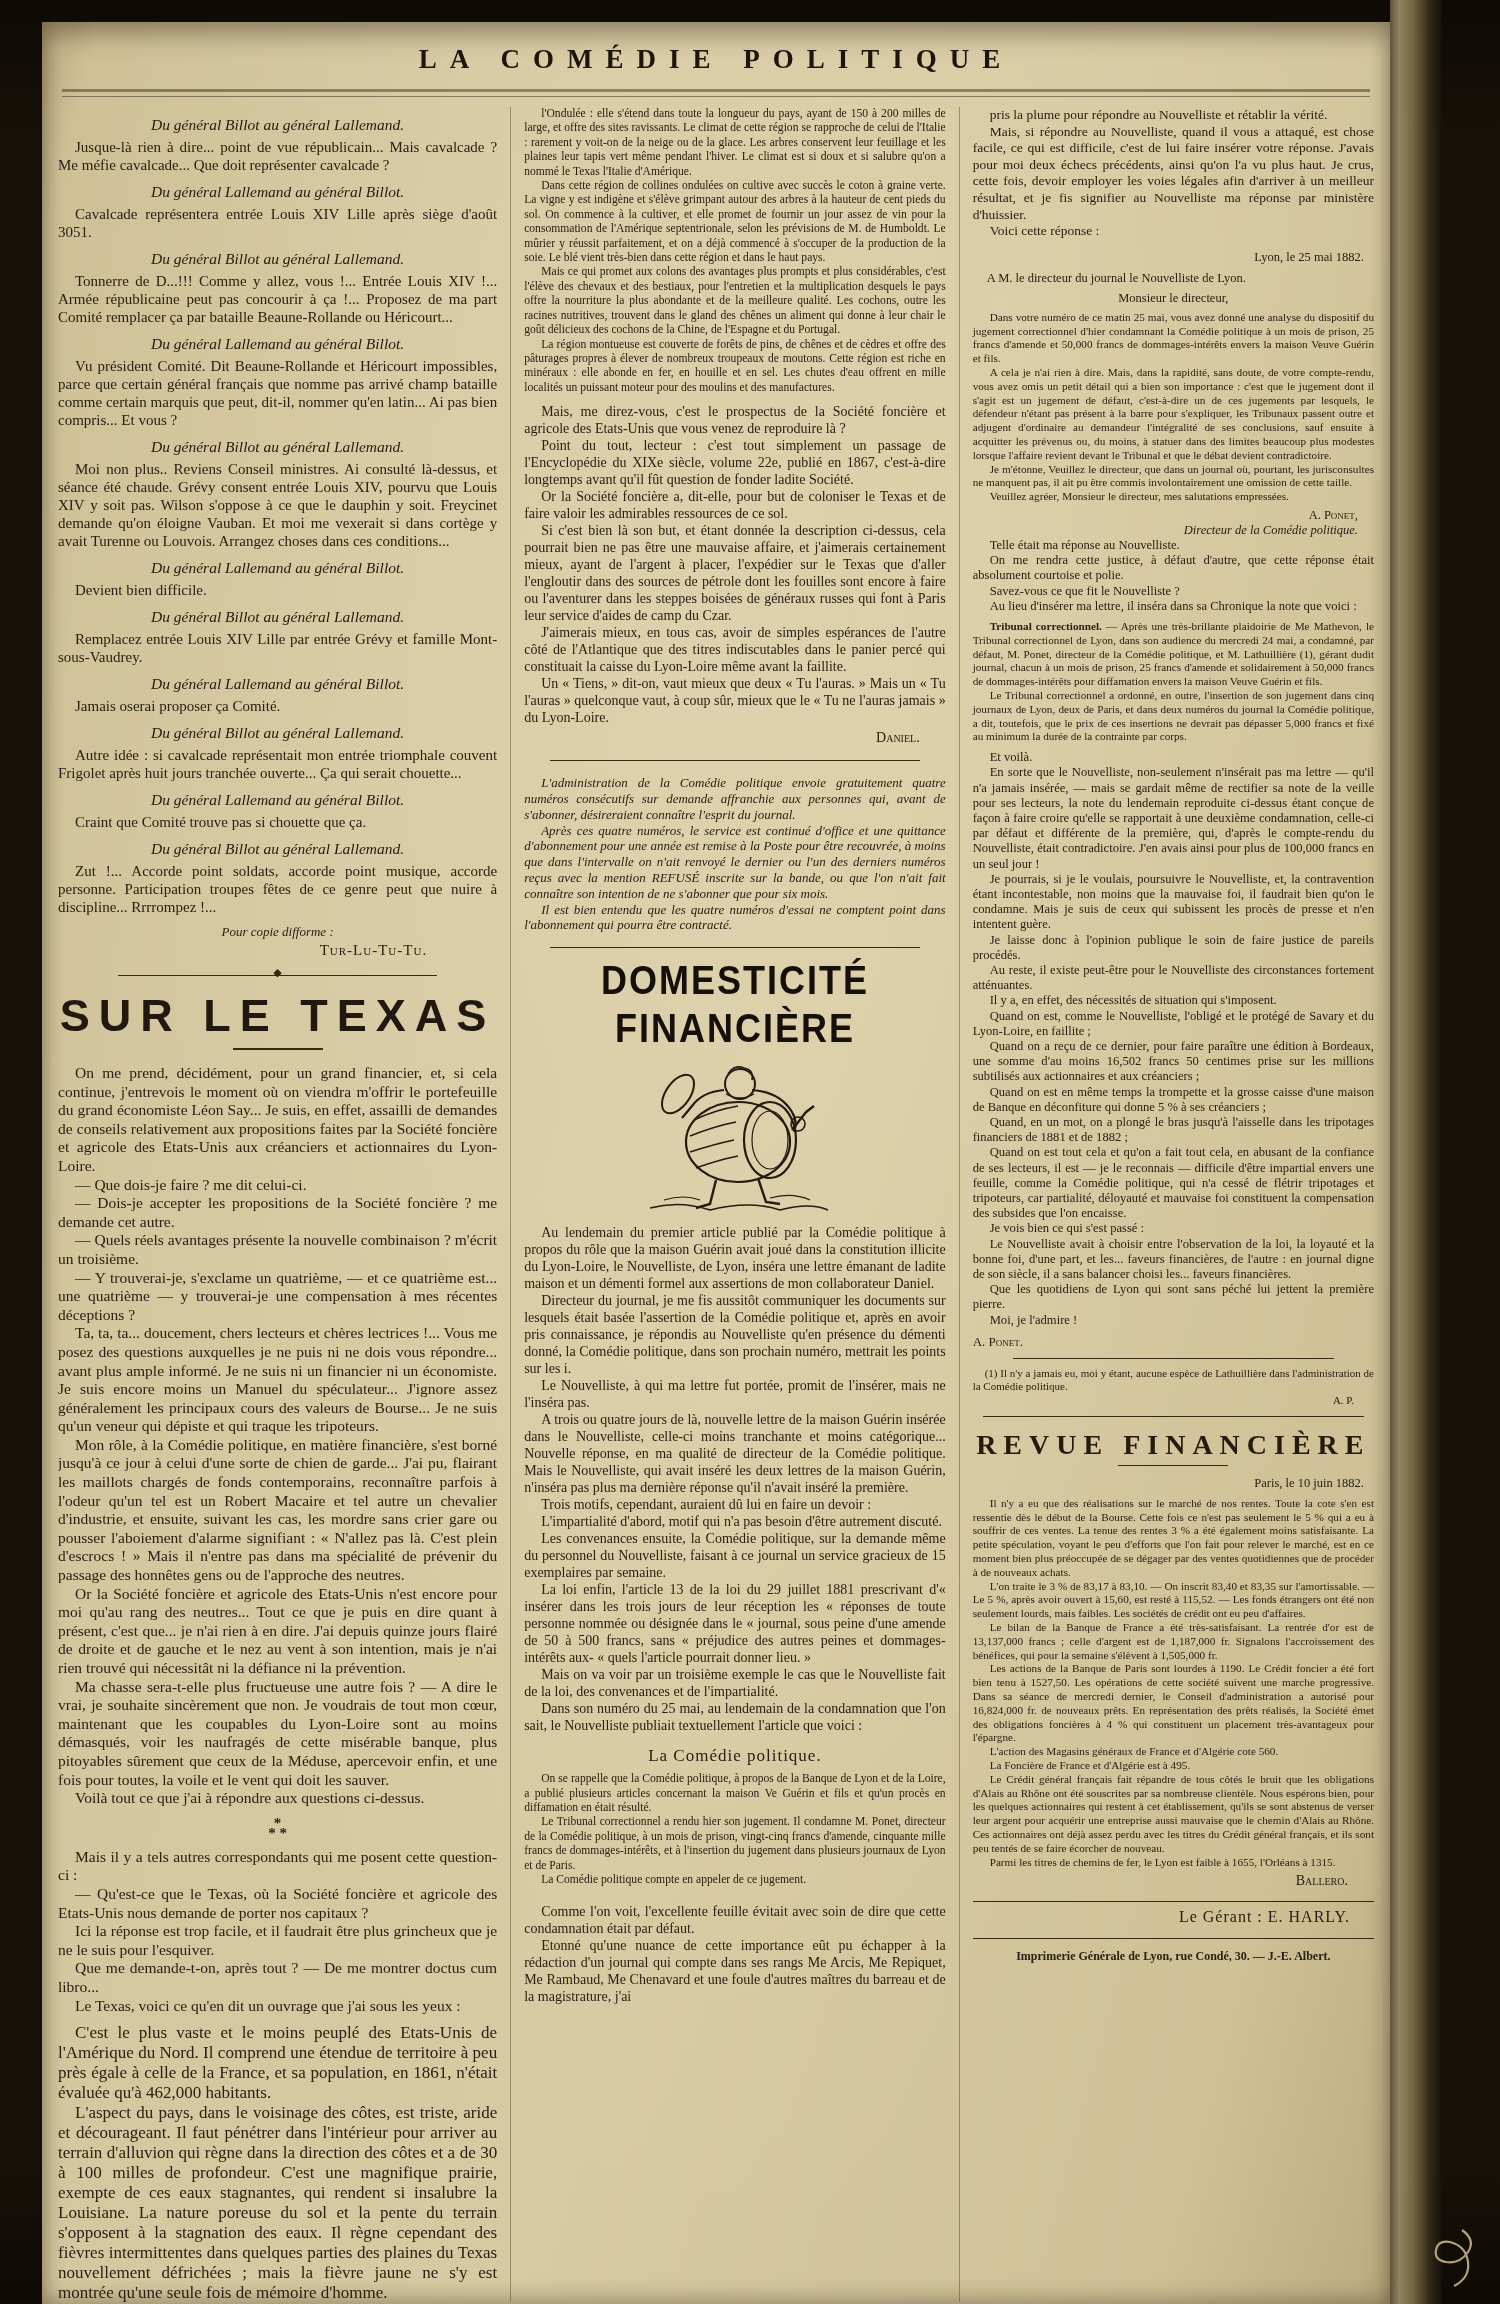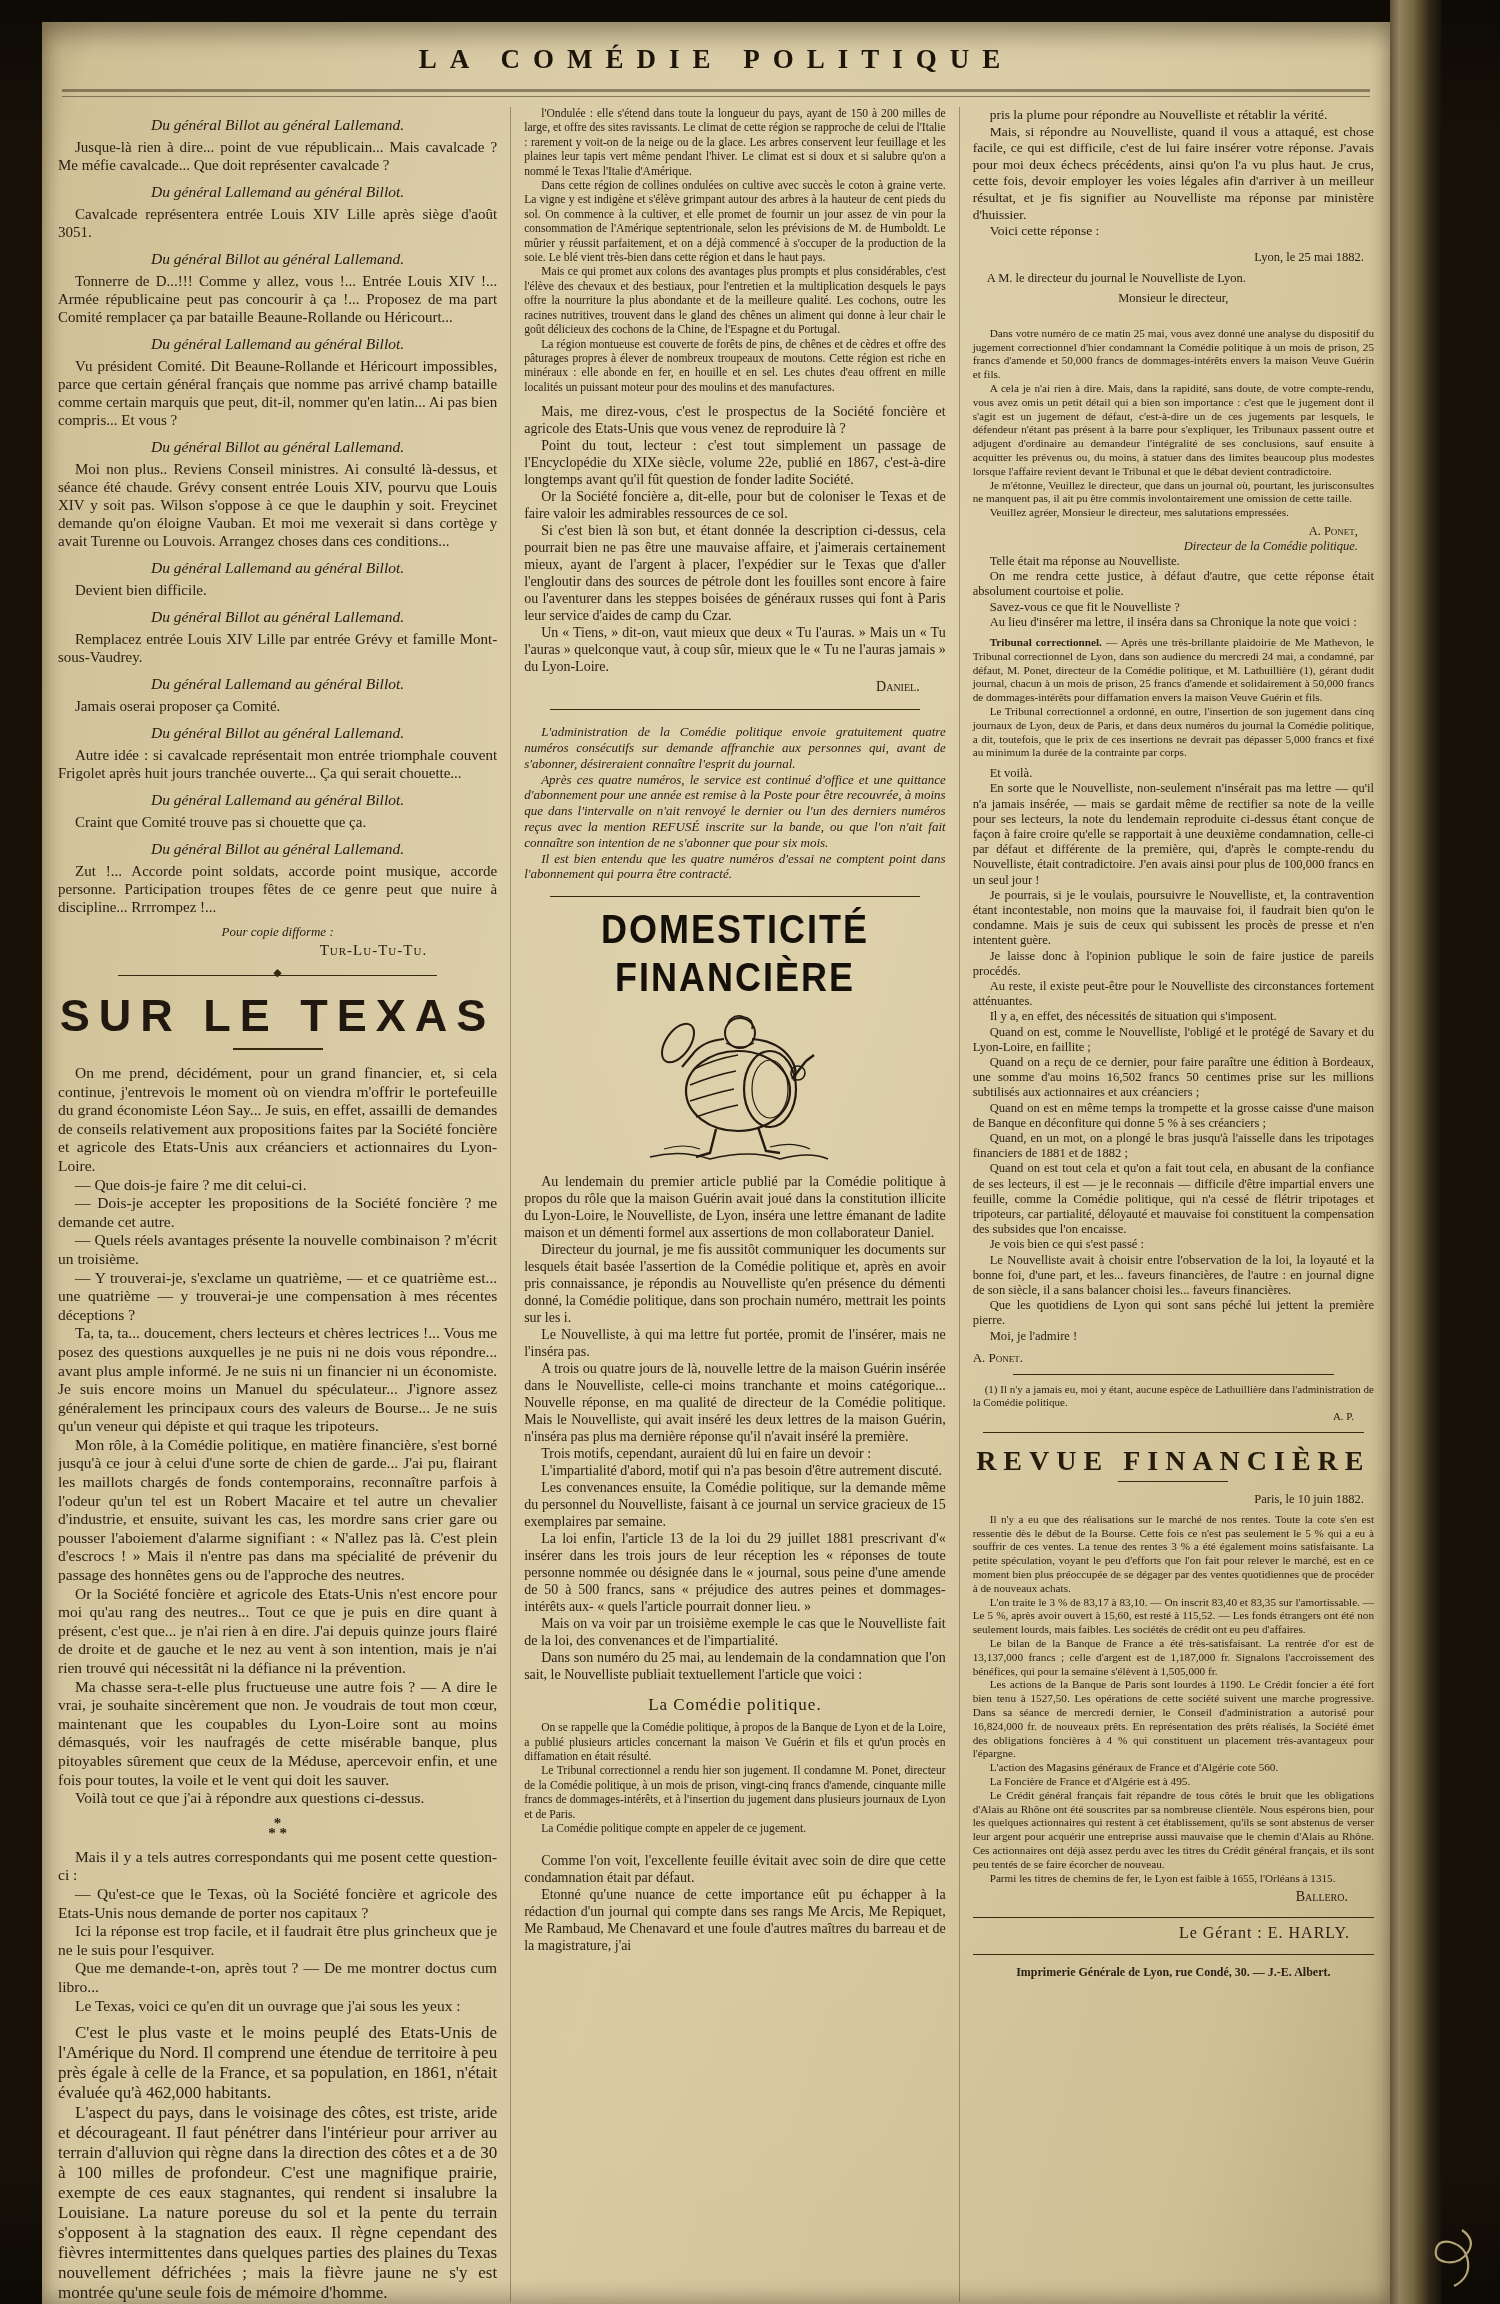--- a/index.html
+++ b/index.html
@@ -56,21 +56,21 @@
   .domes-title{
     font-family:"Liberation Sans","DejaVu Sans",sans-serif;font-weight:900;
     font-size:36px;letter-spacing:2px;text-align:center;margin:14px 0 4px 0;color:#15100a;
     transform:scaleY(1.15);
   }
   .illustration{display:block;margin:2px auto 6px auto}
   .subhead{font-weight:normal;text-align:center;font-size:17px;margin:12px 0 6px 0;letter-spacing:1px}
   .col3 .intro p{font-size:13.5px;line-height:16.6px}
   .dateline{text-align:right;font-size:12.5px;margin:10px 10px 6px 0}
   .addressee{font-size:12.5px;text-indent:14px;margin-bottom:5px}
-  .salutation{font-size:12.5px;text-align:center;margin-bottom:21px}
+  .salutation{font-size:12.5px;text-align:center;margin-bottom:5px}
   .letter p{font-size:11.2px;line-height:13.8px}
   .letter-sig{text-align:right;font-size:12.5px;padding-right:16px;margin-top:4px}
   .letter-sig .nm{font-variant:small-caps}
   .outro p{font-size:12.6px;line-height:15.2px}
   .note p{font-size:11.2px;line-height:13.8px}
   .ponet{font-variant:small-caps;font-size:13px;padding-right:30px;margin:6px 0}
   .fn{font-size:11px;line-height:13.5px;text-indent:12px;text-align:justify;margin-top:6px}
   .fn-sig{text-align:right;font-size:11px;padding-right:20px}
   .revue-title{font-weight:bold;font-size:28px;letter-spacing:7px;text-align:center;margin:12px 0 4px 0;color:#241b0c}
   .revue-rule{width:110px;border-top:1.5px solid #35290f;margin:2px auto 8px auto}
@@ -219,20 +219,21 @@
 
       <section class="body-txt" style="margin-top:8px">
   <p>Mais, me direz-vous, c'est le prospectus de la Société foncière et agricole des Etats-Unis que vous venez de reproduire là ?</p>
 
   <p>Point du tout, lecteur : c'est tout simplement un passage de l'Encyclopédie du XIXe siècle, volume 22e, publié en 1867, c'est-à-dire longtemps avant qu'il fût question de fonder ladite Société.</p>
 
   <p>Or la Société foncière a, dit-elle, pour but de coloniser le Texas et de faire valoir les admirables ressources de ce sol.</p>
 
   <p>Si c'est bien là son but, et étant donnée la description ci-dessus, cela pourrait bien ne pas être une mauvaise affaire, et j'aimerais certainement mieux, ayant de l'argent à placer, l'expédier sur le Texas que d'aller l'engloutir dans des sources de pétrole dont les fouilles sont encore à faire ou l'aventurer dans les steppes boisées de généraux russes qui font à Paris leur service d'aides de camp du Czar.</p>
 
+  <p>J'aimerais mieux, en tous cas, avoir de simples espérances de l'autre côté de l'Atlantique que des titres indiscutables dans le panier percé qui constituait la caisse du Lyon-Loire même avant la faillite.</p>
 
   <p>Un « Tiens, » dit-on, vaut mieux que deux « Tu l'auras. » Mais un « Tu l'auras » quelconque vaut, à coup sûr, mieux que le « Tu ne l'auras jamais » du Lyon-Loire.</p>
 </section>
       <div class="byline">Daniel.</div>
 
       <div class="hr"></div>
 
       <section class="notice">
   <p>L'administration de la Comédie politique envoie gratuitement quatre numéros consécutifs sur demande affranchie aux personnes qui, avant de s'abonner, désireraient connaître l'esprit du journal.</p>
 

